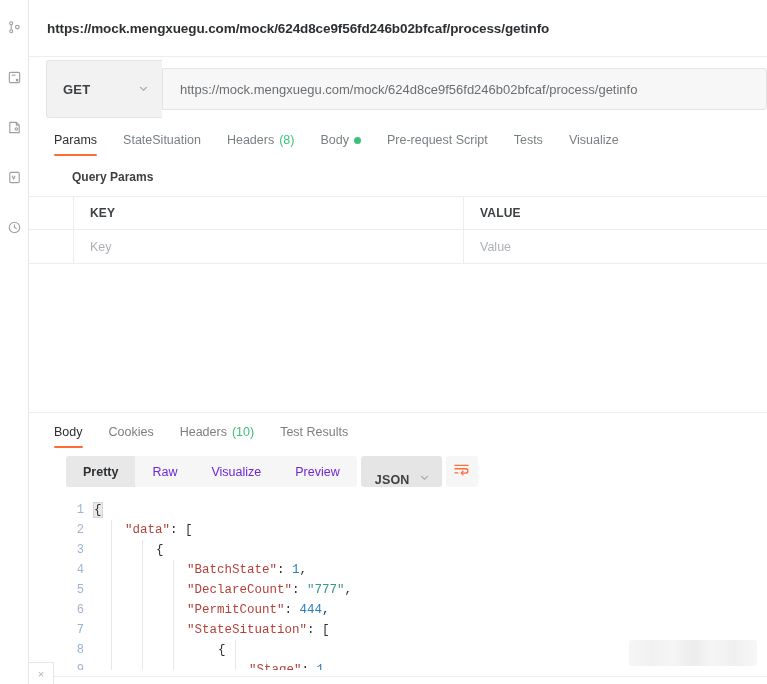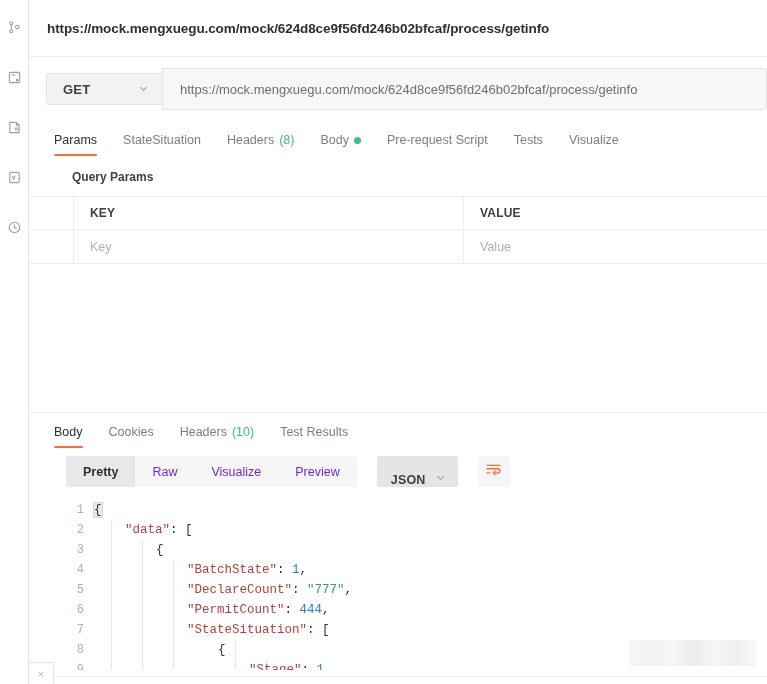--- a/index.html
+++ b/index.html
@@ -45,21 +45,21 @@
     letter-spacing: -0.1px; white-space: nowrap;
   }
 
   
   .url-row {
     display: flex; align-items: center;
     margin: 11px 0 0 17px;
     height: 42px;
   }
   .method-box {
-    width: 116px; height: 32px;
+    width: 116px; height: 58px;
     background: #f2f2f2;
     border: 1px solid #e4e4e4;
     border-right: none;
     border-radius: 3px 0 0 3px;
     display: flex; align-items: center; justify-content: space-between;
     padding: 0 13px 0 16px;
     cursor: pointer;
   }
   .method-label { font-size: 13px; font-weight: bold; color: #3d4144; letter-spacing: .2px; }
   .chev { color: #9aa0a6; }
@@ -124,21 +124,21 @@
 
   
   .resp-tabs {
     position: absolute; top: 418px; left: 12px;
     display: flex; align-items: flex-end; height: 30px;
   }
 
   
   .fmt-bar {
     position: absolute; top: 456px; left: 37px;
-    display: flex; align-items: center; gap: 20px;
+    display: flex; align-items: center; gap: 4px;
   }
   .seg {
     display: flex; background: #f6f6f6; border-radius: 3px; overflow: hidden;
     height: 31px; align-items: stretch;
   }
   .seg-item {
     display: flex; align-items: center; padding: 0 17px;
     font-size: 12.5px; color: #6d28d9; cursor: pointer; white-space: nowrap;
   }
   .seg-item.active { background: #e8e8e8; color: #2d3033; font-weight: bold; }

